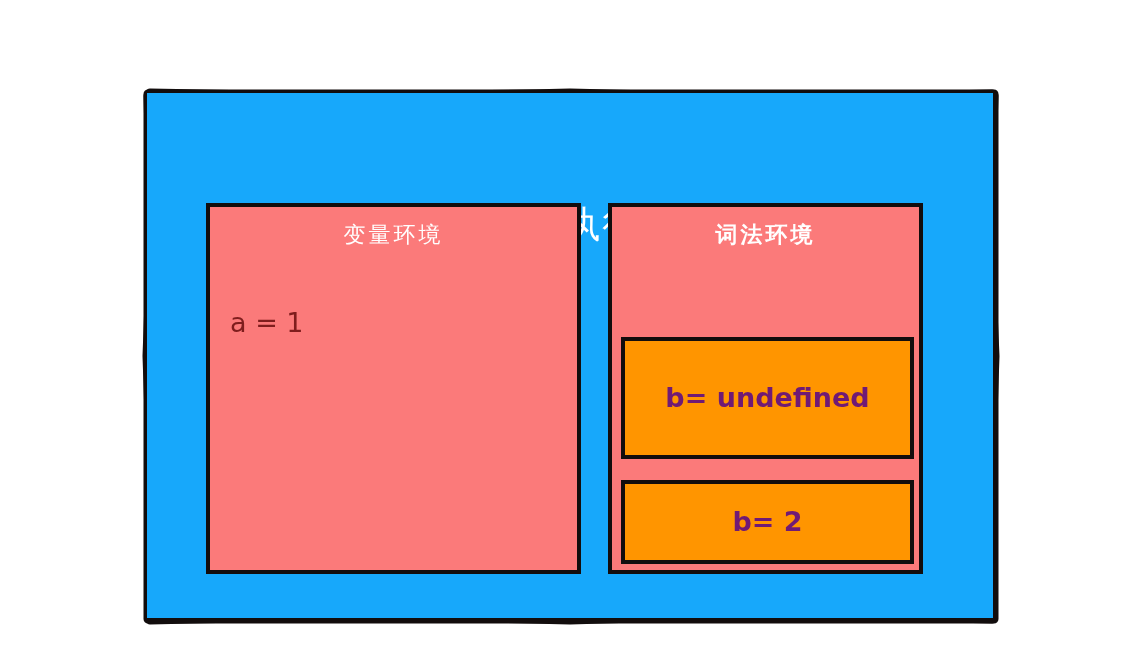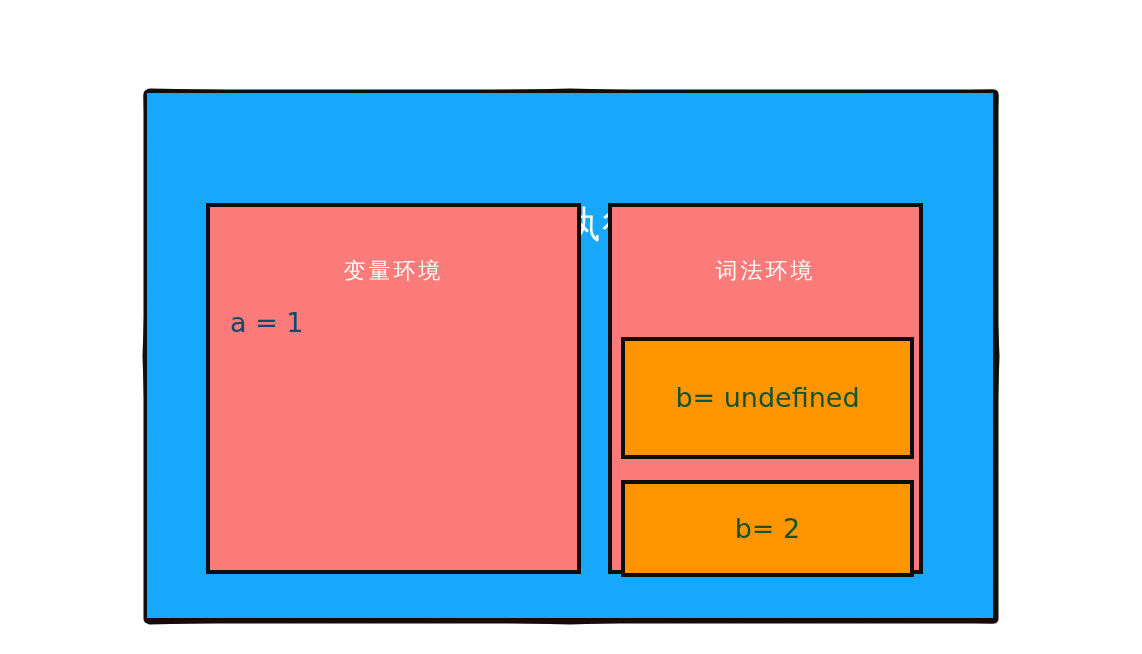--- a/index.html
+++ b/index.html
@@ -61,40 +61,40 @@
     left: 59px;
     top: 110px;
     width: 375px;
     height: 371px;
   }
   #lexical-environment {
     left: 461px;
     top: 110px;
     width: 315px;
     height: 371px;
+    font-weight: bold;
   }
 
   .env-title {
     position: absolute;
     left: 0;
     top: 14px;
     width: 100%;
     text-align: center;
     color: #ffffff;
     font-size: 22px;
     line-height: 28px;
     letter-spacing: 3px;
     white-space: nowrap;
-    margin-top: 36px;
   }
 
   
   .var-entry {
     position: absolute;
-    color: #0c4a6e;
+    color: #7f1d1d;
     font-size: 27px;
     line-height: 32px;
     white-space: nowrap;
   }
   #var-entry-a { left: 20px; top: 100px; }
   #var-entry-c { left: 26px; top: 184px; }
 
   
   .binding-box {
     position: absolute;
@@ -109,24 +109,24 @@
   #binding-box-undefined {
     left: 9px;
     top: 130px;
     width: 293px;
     height: 122px;
   }
   #binding-box-assigned {
     left: 9px;
     top: 273px;
     width: 293px;
-    height: 97px;
+    height: 84px;
   }
   .binding-line {
-    color: #14532d;
+    color: #701a75;
     font-size: 27px;
     line-height: 38px;
     white-space: nowrap;
   }
 </style>
 </head>
 <body>
 
 <svg id="context-panel-border" viewBox="0 0 862 541" xmlns="http://www.w3.org/2000/svg">
   <path d="M8,8 L854,8 L854,533 L8,533 Z" fill="none" stroke="#120d0d" stroke-width="9" stroke-linejoin="round" stroke-dasharray="34 0"></path>

